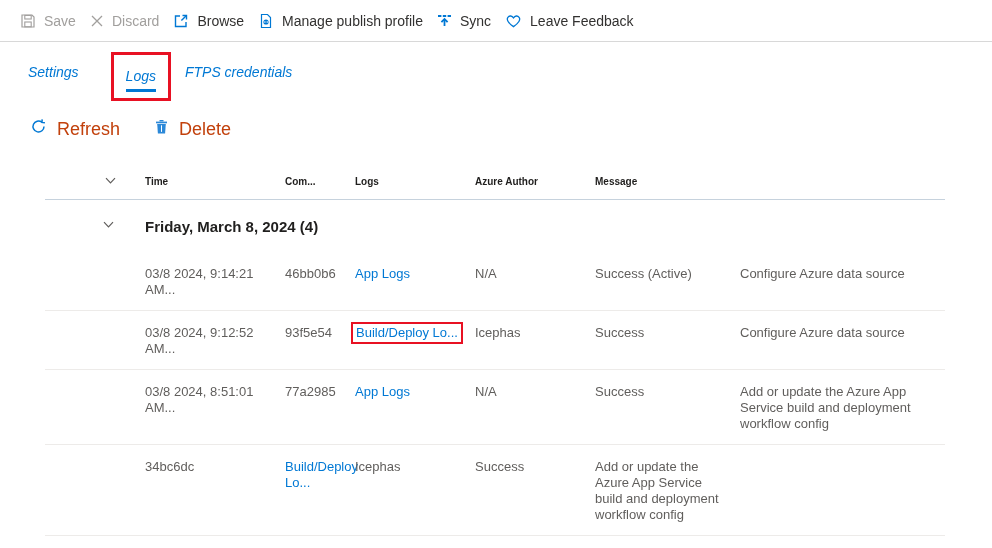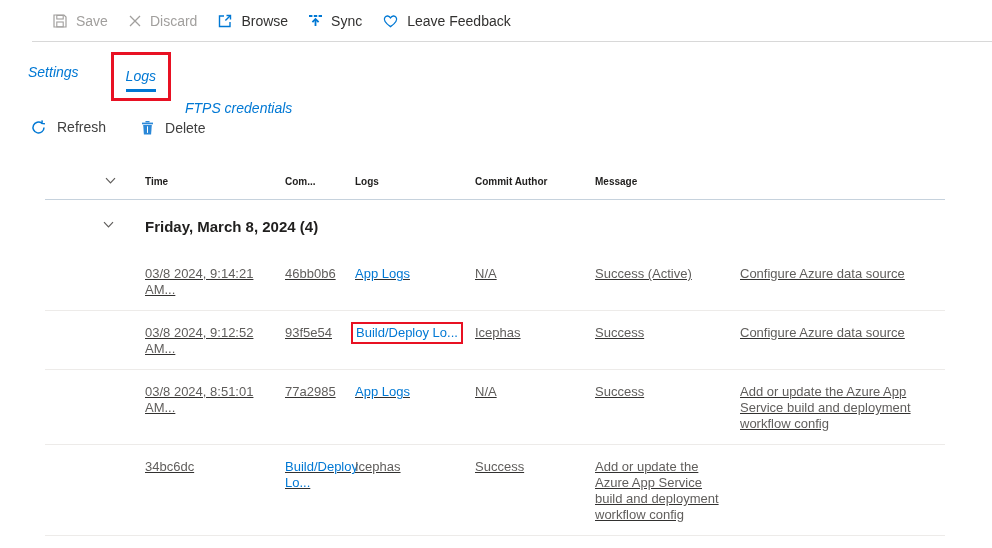--- a/index.html
+++ b/index.html
@@ -4,48 +4,48 @@
 <style>
   * { margin:0; padding:0; box-sizing:border-box; }
   html,body { background:#fff; }
   .screen {
     position:relative; width:992px; height:548px; background:#ffffff;
     font-family:"Liberation Sans", sans-serif; color:#323130; overflow:hidden;
   }
   
   .toolbar {
     display:flex; align-items:center; height:42px; padding-left:20px;
-    border-bottom:1px solid #d8d8d8; gap:20px;margin-left:32px;
+    border-bottom:1px solid #d8d8d8; gap:14px;
   }
   .tb-item { display:flex; align-items:center; gap:8px; font-size:14px; cursor:pointer; }
   .tb-item.disabled { color:#a19f9d; cursor:default; }
   .tb-item svg { display:block; }
   
   .tabs { display:flex; align-items:flex-start; padding:14px 0 0 28px; height:58px; }
   .tab { color:#0078d4; font-size:14px; padding:8px 0; cursor:pointer; white-space:nowrap;font-style:italic; }
   .tab-settings { margin-right:32px; }
-  .tab-ftps { margin-left:14px;margin-top:36px; }
+  .tab-ftps { margin-left:14px; }
   .annotation-box-tab {
     border:3px solid #e81123; padding:5px 12px 2px 12px; margin-top:-4px;
   }
   .tab-active { position:relative; padding-bottom:4px; }
   .tab-active .underline { display:block; height:3px; background:#0078d4; margin-top:5px; }
   
   .cmdbar { display:flex; align-items:center; gap:34px; padding:12px 0 0 30px; height:46px; }
-  .cmd { display:flex; align-items:flex-start; gap:10px; font-size:14px; color:#404040; cursor:pointer; }
+  .cmd { display:flex; align-items:center; gap:10px; font-size:18px; color:#c2410c; cursor:pointer; }
   
   .table { margin:18px 47px 0 45px; }
   .tgrid { display:grid; grid-template-columns:100px 140px 70px 120px 120px 145px 1fr; }
   .thead { align-items:center; height:36px; border-bottom:1px solid #c6d2dd; }
   .th { font-size:10px; font-weight:700; color:#201f1e; }
   .th-chevron { justify-self:start; padding-left:58px; }
   .group-row { align-items:center; height:52px; }
   .group-chevron { padding-left:56px; }
   .group-label { grid-column:2 / 8; font-size:15px; font-weight:700; color:#201f1e; }
-  .trow { border-bottom:1px solid #edebe9; padding:14px 0 12px 0; min-height:44px; align-items:start;text-decoration:underline; }
+  .trow { border-bottom:1px solid #edebe9; padding:14px 0 12px 0; min-height:44px; align-items:start; }
   .td { font-size:13px; color:#605e5c; line-height:16px; padding-right:10px; }
   .td-time { grid-column:2; }
   .link { color:#0078d4; cursor:pointer; text-decoration:none; }
   .annotation-box-link {
     display:inline-block; border:2px solid #e81123; padding:1px 3px; margin:-3px 0 0 -4px;
   }
   .msg { max-width:205px; }
 </style>
 </head>
 <body>
@@ -73,20 +73,30 @@
     </div>
     <div class="tb-item">
       <span>
         <svg width="16" height="16" viewBox="0 0 16 16">
           <path d="M7 3H2.5v10.5H13V9" fill="none" stroke="#0078d4" stroke-width="1.4"></path>
           <path d="M9.5 2.5H13.5V6.5" fill="none" stroke="#0078d4" stroke-width="1.4"></path>
           <path d="M13.2 2.8L8.4 7.6" stroke="#0078d4" stroke-width="1.4"></path>
         </svg>
       </span>
       <span>Browse</span>
+    </div>
+    <div class="tb-item">
+      <span>
+        <svg width="16" height="16" viewBox="0 0 16 16">
+          <path d="M3.5 1.5h6l3 3v10h-9z" fill="none" stroke="#0078d4" stroke-width="1.2"></path>
+          <circle cx="8" cy="9" r="2.6" fill="#0078d4"></circle>
+          <path d="M7.4 8l-1 1 1 1M8.7 8l1 1-1 1" stroke="#fff" stroke-width="0.8" fill="none"></path>
+        </svg>
+      </span>
+      <span>Manage publish profile</span>
     </div>
     <div class="tb-item">
       <span>
         <svg width="15" height="15" viewBox="0 0 15 15">
           <rect x="1" y="2" width="3.4" height="2" fill="#0078d4"></rect>
           <rect x="5.8" y="2" width="3.4" height="2" fill="#0078d4"></rect>
           <rect x="10.6" y="2" width="3.4" height="2" fill="#0078d4"></rect>
           <path d="M7.5 13V6.8" stroke="#0078d4" stroke-width="1.8" fill="none"></path>
           <path d="M4.4 9.2L7.5 6l3.1 3.2" fill="none" stroke="#0078d4" stroke-width="1.8"></path>
         </svg>
@@ -141,21 +151,21 @@
 
     <div class="tgrid thead">
       <span class="th th-chevron">
         <svg width="15" height="15" viewBox="0 0 15 15">
           <path d="M3 5.2l4.5 4.6L12 5.2" fill="none" stroke="#605e5c" stroke-width="1.2"></path>
         </svg>
       </span>
       <span class="th">Time</span>
       <span class="th">Com...</span>
       <span class="th">Logs</span>
-      <span class="th">Commit Author</span>
+      <span class="th">Azure Author</span>
       <span class="th">Message</span>
     </div>
 
     <div class="tgrid group-row">
       <span class="group-chevron">
         <svg width="15" height="15" viewBox="0 0 15 15">
           <path d="M3 5.2l4.5 4.6L12 5.2" fill="none" stroke="#605e5c" stroke-width="1.2"></path>
         </svg>
       </span>
       <span class="group-label">Friday, March 8, 2024 (4)</span>

